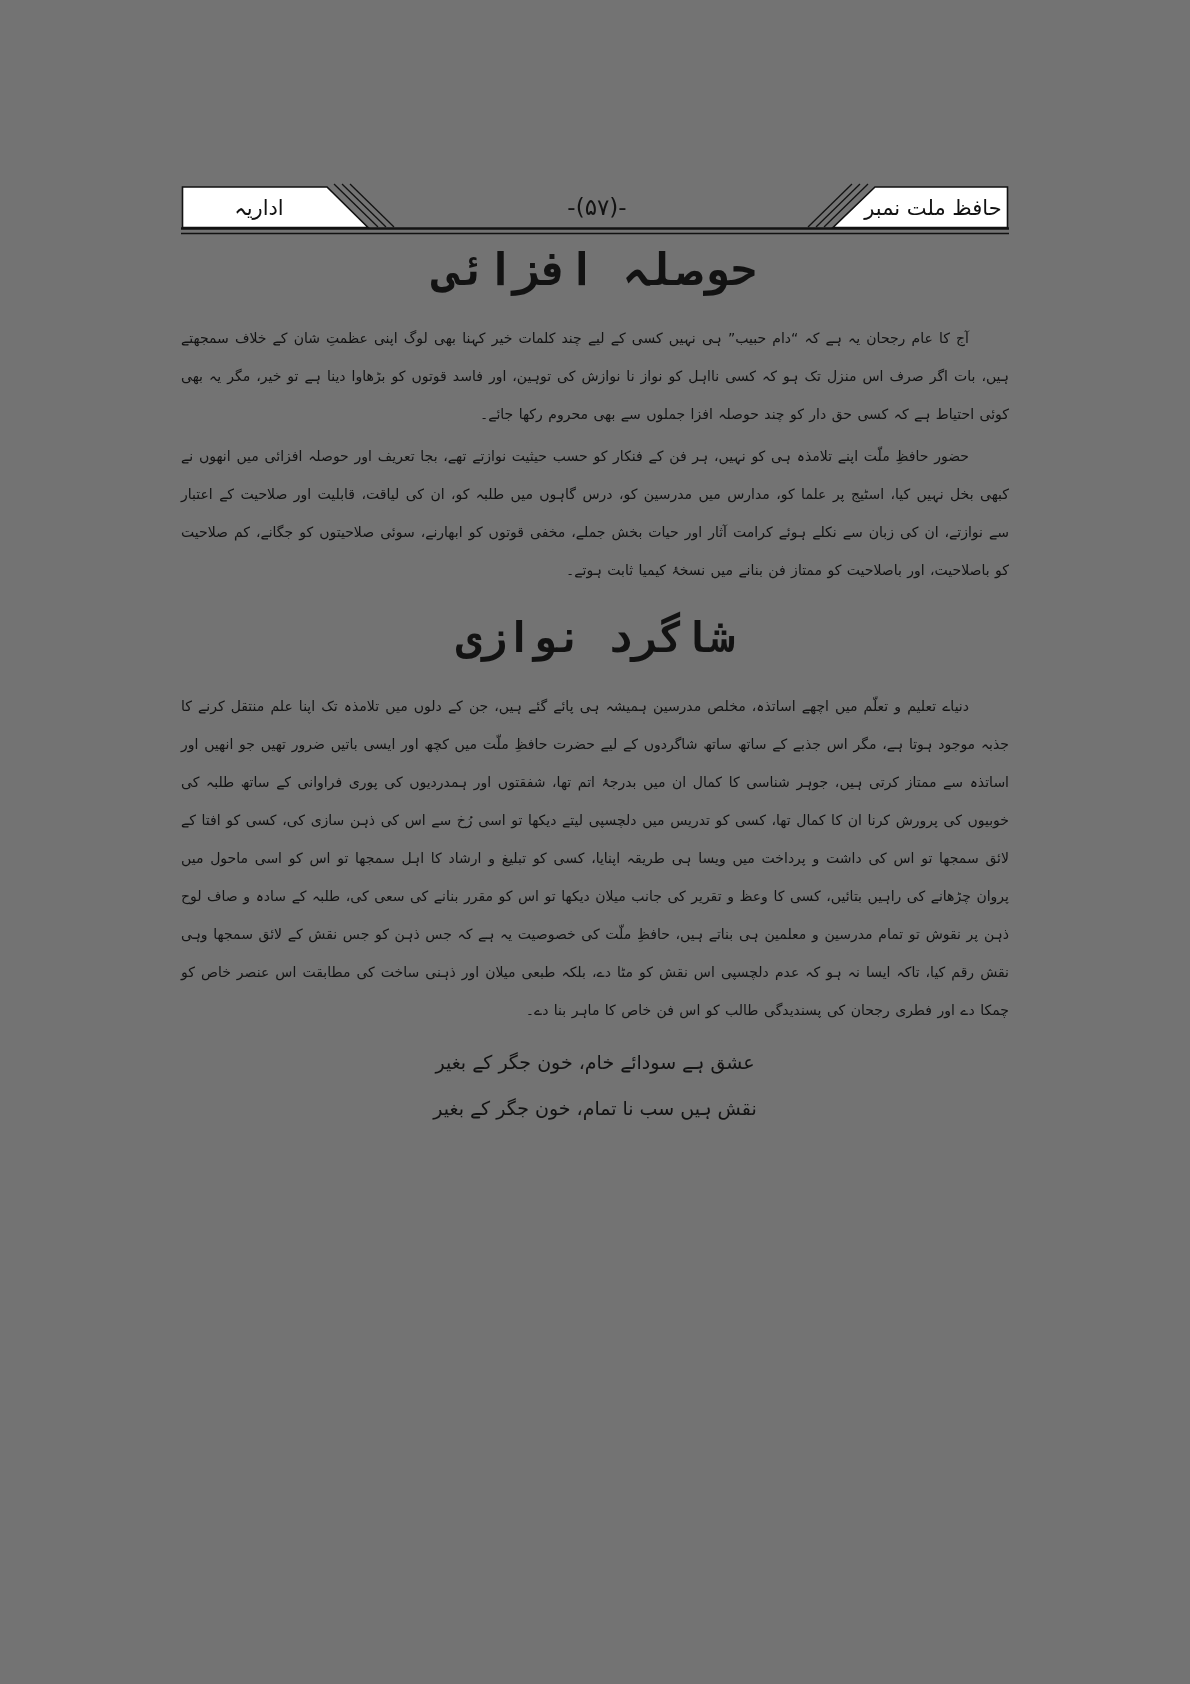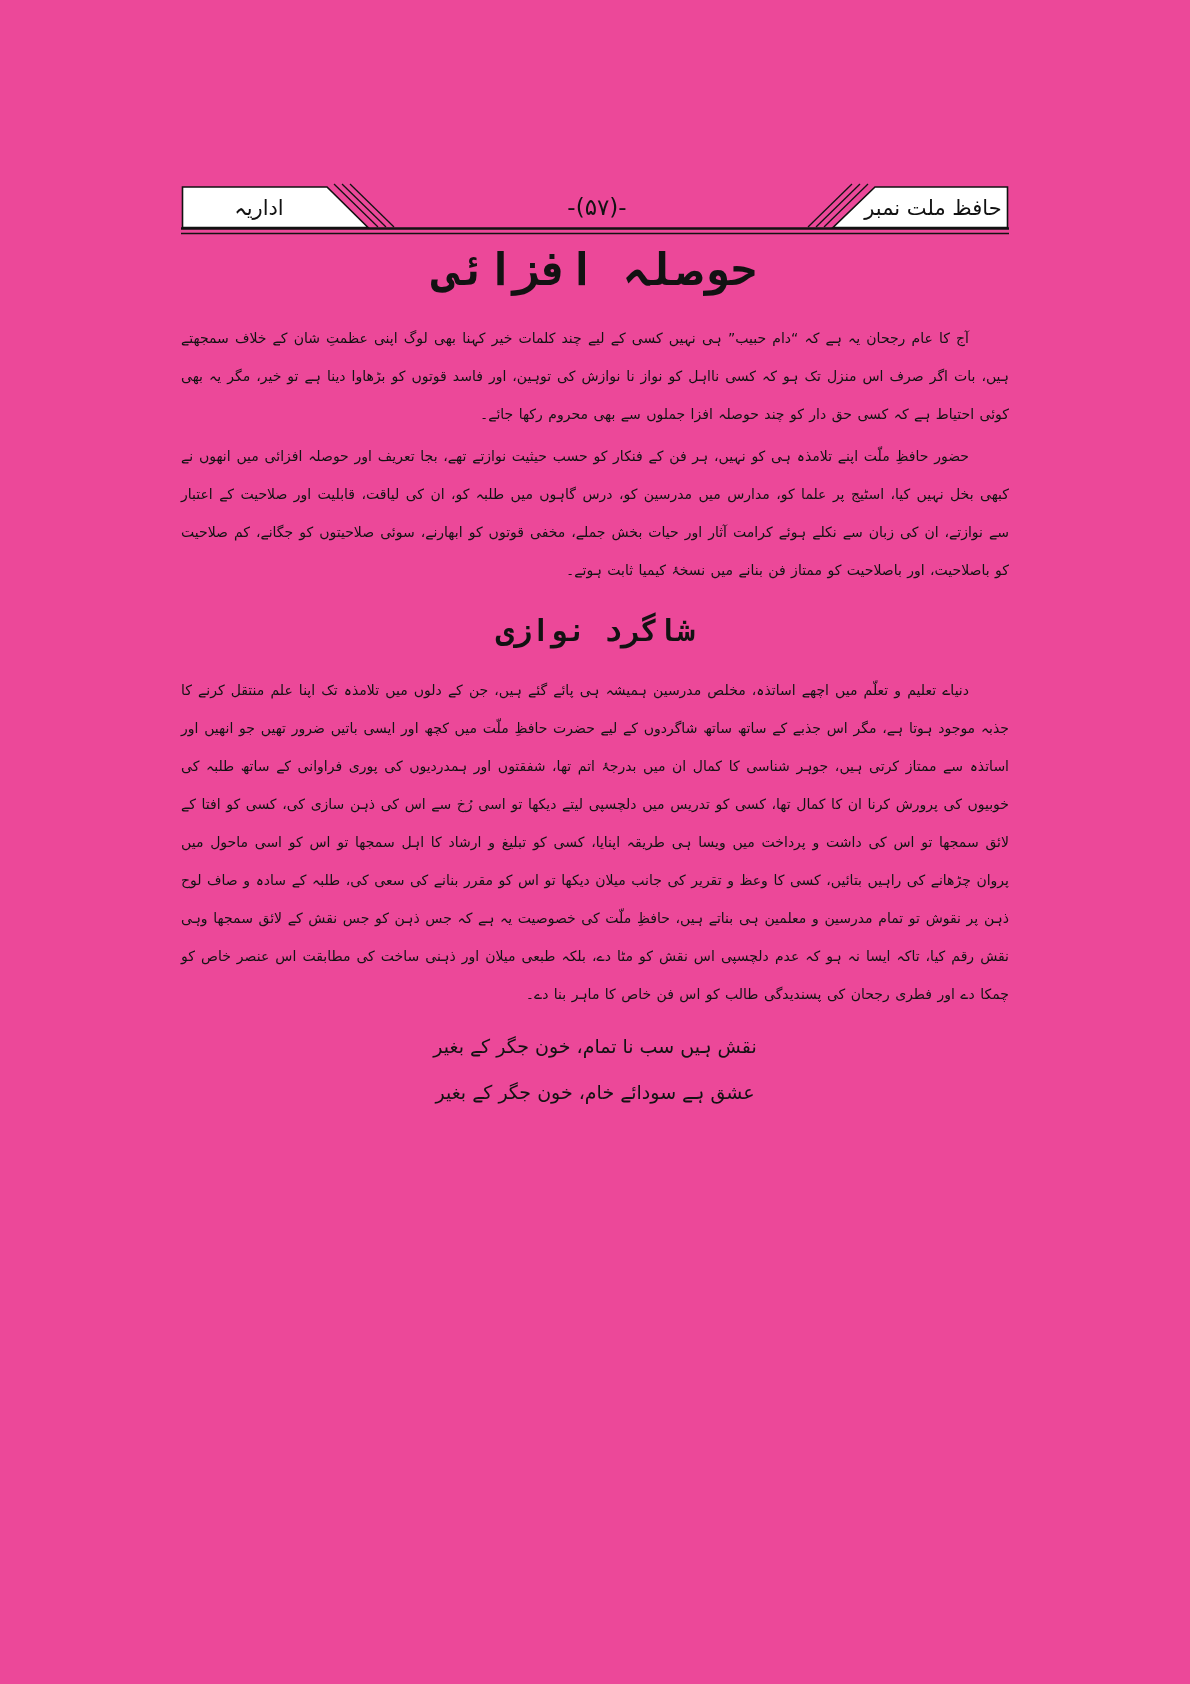--- a/index.html
+++ b/index.html
@@ -5,21 +5,21 @@
   html, body {
     margin: 0;
     padding: 0;
     background: #e8e8e8;
   }
   .page {
     position: relative;
     width: 1190px;
     height: 1684px;
     margin: 0 auto;
-    background: #ec4899;
+    background: #737373;
     overflow: hidden;
     font-family: "DejaVu Sans", sans-serif;
     color: #121212;
     direction: rtl;
   }
   .content {
     position: absolute;
     top: 178px;
     left: 181px;
     width: 828px;
@@ -37,21 +37,21 @@
     font-size: 45px;
     font-weight: 700;
     text-align: center;
     line-height: 1.35;
     margin: 8px 0 14px 0;
     letter-spacing: 0px;
     font-family: Liberation Mono, monospace;
   }
   .section-heading.second {
     margin: 24px 0 18px 0;
-    font-size: 30px;
+    font-size: 42px;
   }
   .body-text {
     margin: 0 0 4px 0;
     font-size: 14px;
     line-height: 38px;
     text-align: justify;
     text-indent: 40px;
     word-spacing: 1px;
   }
   .poetry {
@@ -101,18 +101,18 @@
     </svg>
 
     <h1 class="section-heading">حوصلہ افزائی</h1>
     <p class="body-text">آج کا عام رجحان یہ ہے کہ “دام حبیب” ہی نہیں کسی کے لیے چند کلمات خیر کہنا بھی لوگ اپنی عظمتِ شان کے خلاف سمجھتے ہیں، بات اگر صرف اس منزل تک ہو کہ کسی نااہل کو نواز نا نوازش کی توہین، اور فاسد قوتوں کو بڑھاوا دینا ہے تو خیر، مگر یہ بھی کوئی احتیاط ہے کہ کسی حق دار کو چند حوصلہ افزا جملوں سے بھی محروم رکھا جائے۔</p>
     <p class="body-text">حضور حافظِ ملّت اپنے تلامذہ ہی کو نہیں، ہر فن کے فنکار کو حسب حیثیت نوازتے تھے، بجا تعریف اور حوصلہ افزائی میں انھوں نے کبھی بخل نہیں کیا، اسٹیج پر علما کو، مدارس میں مدرسین کو، درس گاہوں میں طلبہ کو، ان کی لیاقت، قابلیت اور صلاحیت کے اعتبار سے نوازتے، ان کی زبان سے نکلے ہوئے کرامت آثار اور حیات بخش جملے، مخفی قوتوں کو ابھارنے، سوئی صلاحیتوں کو جگانے، کم صلاحیت کو باصلاحیت، اور باصلاحیت کو ممتاز فن بنانے میں نسخۂ کیمیا ثابت ہوتے۔</p>
 
     <h1 class="section-heading second">شاگرد نوازی</h1>
     <p class="body-text">دنیاے تعلیم و تعلّم میں اچھے اساتذہ، مخلص مدرسین ہمیشہ ہی پائے گئے ہیں، جن کے دلوں میں تلامذہ تک اپنا علم منتقل کرنے کا جذبہ موجود ہوتا ہے، مگر اس جذبے کے ساتھ ساتھ شاگردوں کے لیے حضرت حافظِ ملّت میں کچھ اور ایسی باتیں ضرور تھیں جو انھیں اور اساتذہ سے ممتاز کرتی ہیں، جوہر شناسی کا کمال ان میں بدرجۂ اتم تھا، شفقتوں اور ہمدردیوں کی پوری فراوانی کے ساتھ طلبہ کی خوبیوں کی پرورش کرنا ان کا کمال تھا، کسی کو تدریس میں دلچسپی لیتے دیکھا تو اسی رُخ سے اس کی ذہن سازی کی، کسی کو افتا کے لائق سمجھا تو اس کی داشت و پرداخت میں ویسا ہی طریقہ اپنایا، کسی کو تبلیغ و ارشاد کا اہل سمجھا تو اس کو اسی ماحول میں پروان چڑھانے کی راہیں بتائیں، کسی کا وعظ و تقریر کی جانب میلان دیکھا تو اس کو مقرر بنانے کی سعی کی، طلبہ کے سادہ و صاف لوح ذہن پر نقوش تو تمام مدرسین و معلمین ہی بناتے ہیں، حافظِ ملّت کی خصوصیت یہ ہے کہ جس ذہن کو جس نقش کے لائق سمجھا وہی نقش رقم کیا، تاکہ ایسا نہ ہو کہ عدم دلچسپی اس نقش کو مٹا دے، بلکہ طبعی میلان اور ذہنی ساخت کی مطابقت اس عنصر خاص کو چمکا دے اور فطری رجحان کی پسندیدگی طالب کو اس فن خاص کا ماہر بنا دے۔</p>
 
     <div class="poetry">
+      <div class="poetry-line">عشق ہے سودائے خام، خون جگر کے بغیر</div>
       <div class="poetry-line">نقش ہیں سب نا تمام، خون جگر کے بغیر</div>
-      <div class="poetry-line">عشق ہے سودائے خام، خون جگر کے بغیر</div>
     </div>
 
   </div>
 </div>
 
 </body></html>

